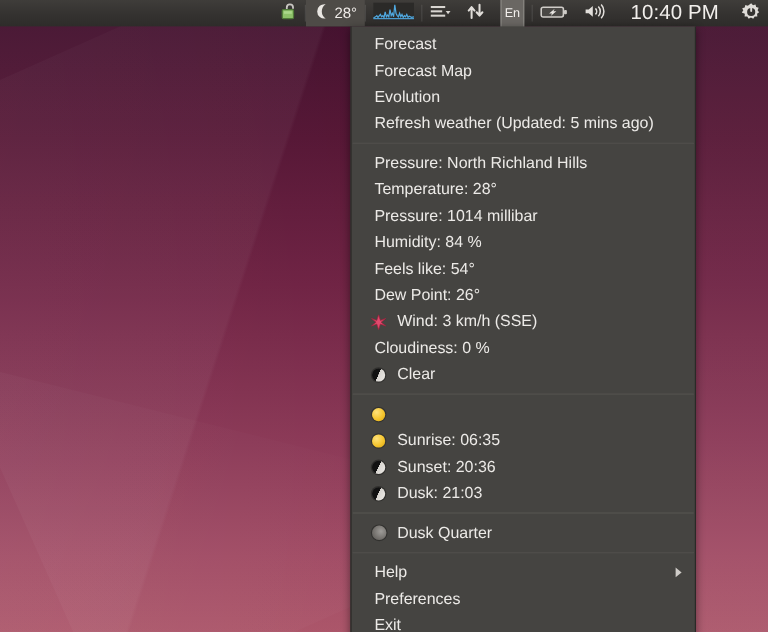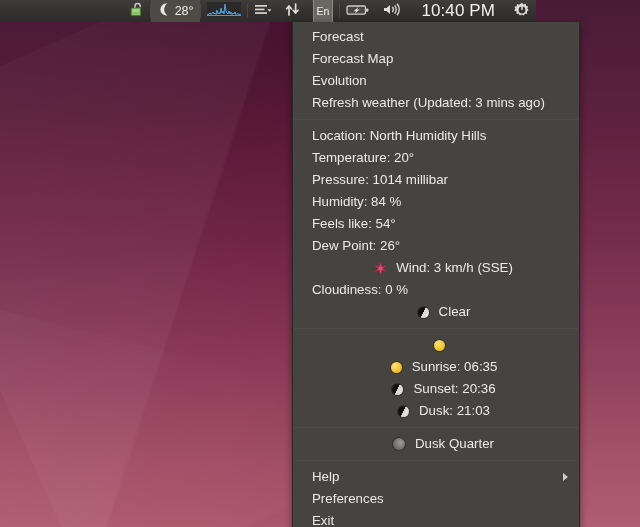--- a/index.html
+++ b/index.html
@@ -24,21 +24,21 @@
     transform:rotate(-24deg); transform-origin:0 0;
   }
   #desktop .streak2{
     position:absolute; left:-40px; top:300px; width:900px; height:420px;
     background:linear-gradient(80deg, rgba(255,255,255,0.03), rgba(255,255,255,0) 55%);
     transform:rotate(14deg); transform-origin:0 0;
   }
 
   
   #panel{
-    position:absolute; left:0; top:0; width:536px; height:22px;
+    position:absolute; left:0; top:0; width:640px; height:22px;
     background:linear-gradient(180deg,#3f3d3a 0%, #343230 55%, #2e2c2a 100%);
     display:flex; justify-content:flex-end; align-items:center;
     color:#e6e3e0; font-size:12px;
   }
   .tray{ display:flex; align-items:center; height:22px; }
   .tray-item{
     display:flex; align-items:center; justify-content:center;
     height:22px; padding:0 6px; gap:4px;
   }
   .tray-item.active{ background:#4e4b47; }
@@ -64,21 +64,21 @@
   .mi{
     display:flex; align-items:center;
     height:22px; padding:0 1px 0 19px;
     white-space:nowrap; position:relative;
   }
   .mi .label{ line-height:22px; }
   .mi .ico{
     width:17px; min-width:17px; height:16px; margin-right:7px;
     display:inline-flex; align-items:center; justify-content:center;
   }
-  .mi.has-icon{ padding-left:14px;justify-content:center; }
+  .mi.has-icon{ padding-left:14px; }
   .sep{ height:1px; margin:5px 1px 5px 1px; background:#575552; border-bottom:1px solid #4e4c49; }
   .submenu-arrow{
     position:absolute; right:11px; top:50%; transform:translateY(-50%);
     width:0;height:0;border-left:5px solid #cfccc8;
     border-top:4px solid transparent;border-bottom:4px solid transparent;
   }
 
   
   .sun-dot{
     width:11px;height:11px;border-radius:50%;
@@ -212,30 +212,30 @@
   <div class="mi">
     <span class="label">Forecast</span>
   </div>
   <div class="mi">
     <span class="label">Forecast Map</span>
   </div>
   <div class="mi">
     <span class="label">Evolution</span>
   </div>
   <div class="mi">
-    <span class="label">Refresh weather (Updated: 3 mins ago)</span>
+    <span class="label">Refresh weather (Updated: 5 mins ago)</span>
   </div>
 
   <div class="sep"></div>
 
   <div class="mi">
-    <span class="label">Location: North Humidity Hills</span>
-  </div>
-  <div class="mi">
-    <span class="label">Temperature: 20°</span>
+    <span class="label">Pressure: North Richland Hills</span>
+  </div>
+  <div class="mi">
+    <span class="label">Temperature: 28°</span>
   </div>
   <div class="mi">
     <span class="label">Pressure: 1014 millibar</span>
   </div>
   <div class="mi">
     <span class="label">Humidity: 84 %</span>
   </div>
   <div class="mi">
     <span class="label">Feels like: 54°</span>
   </div>

